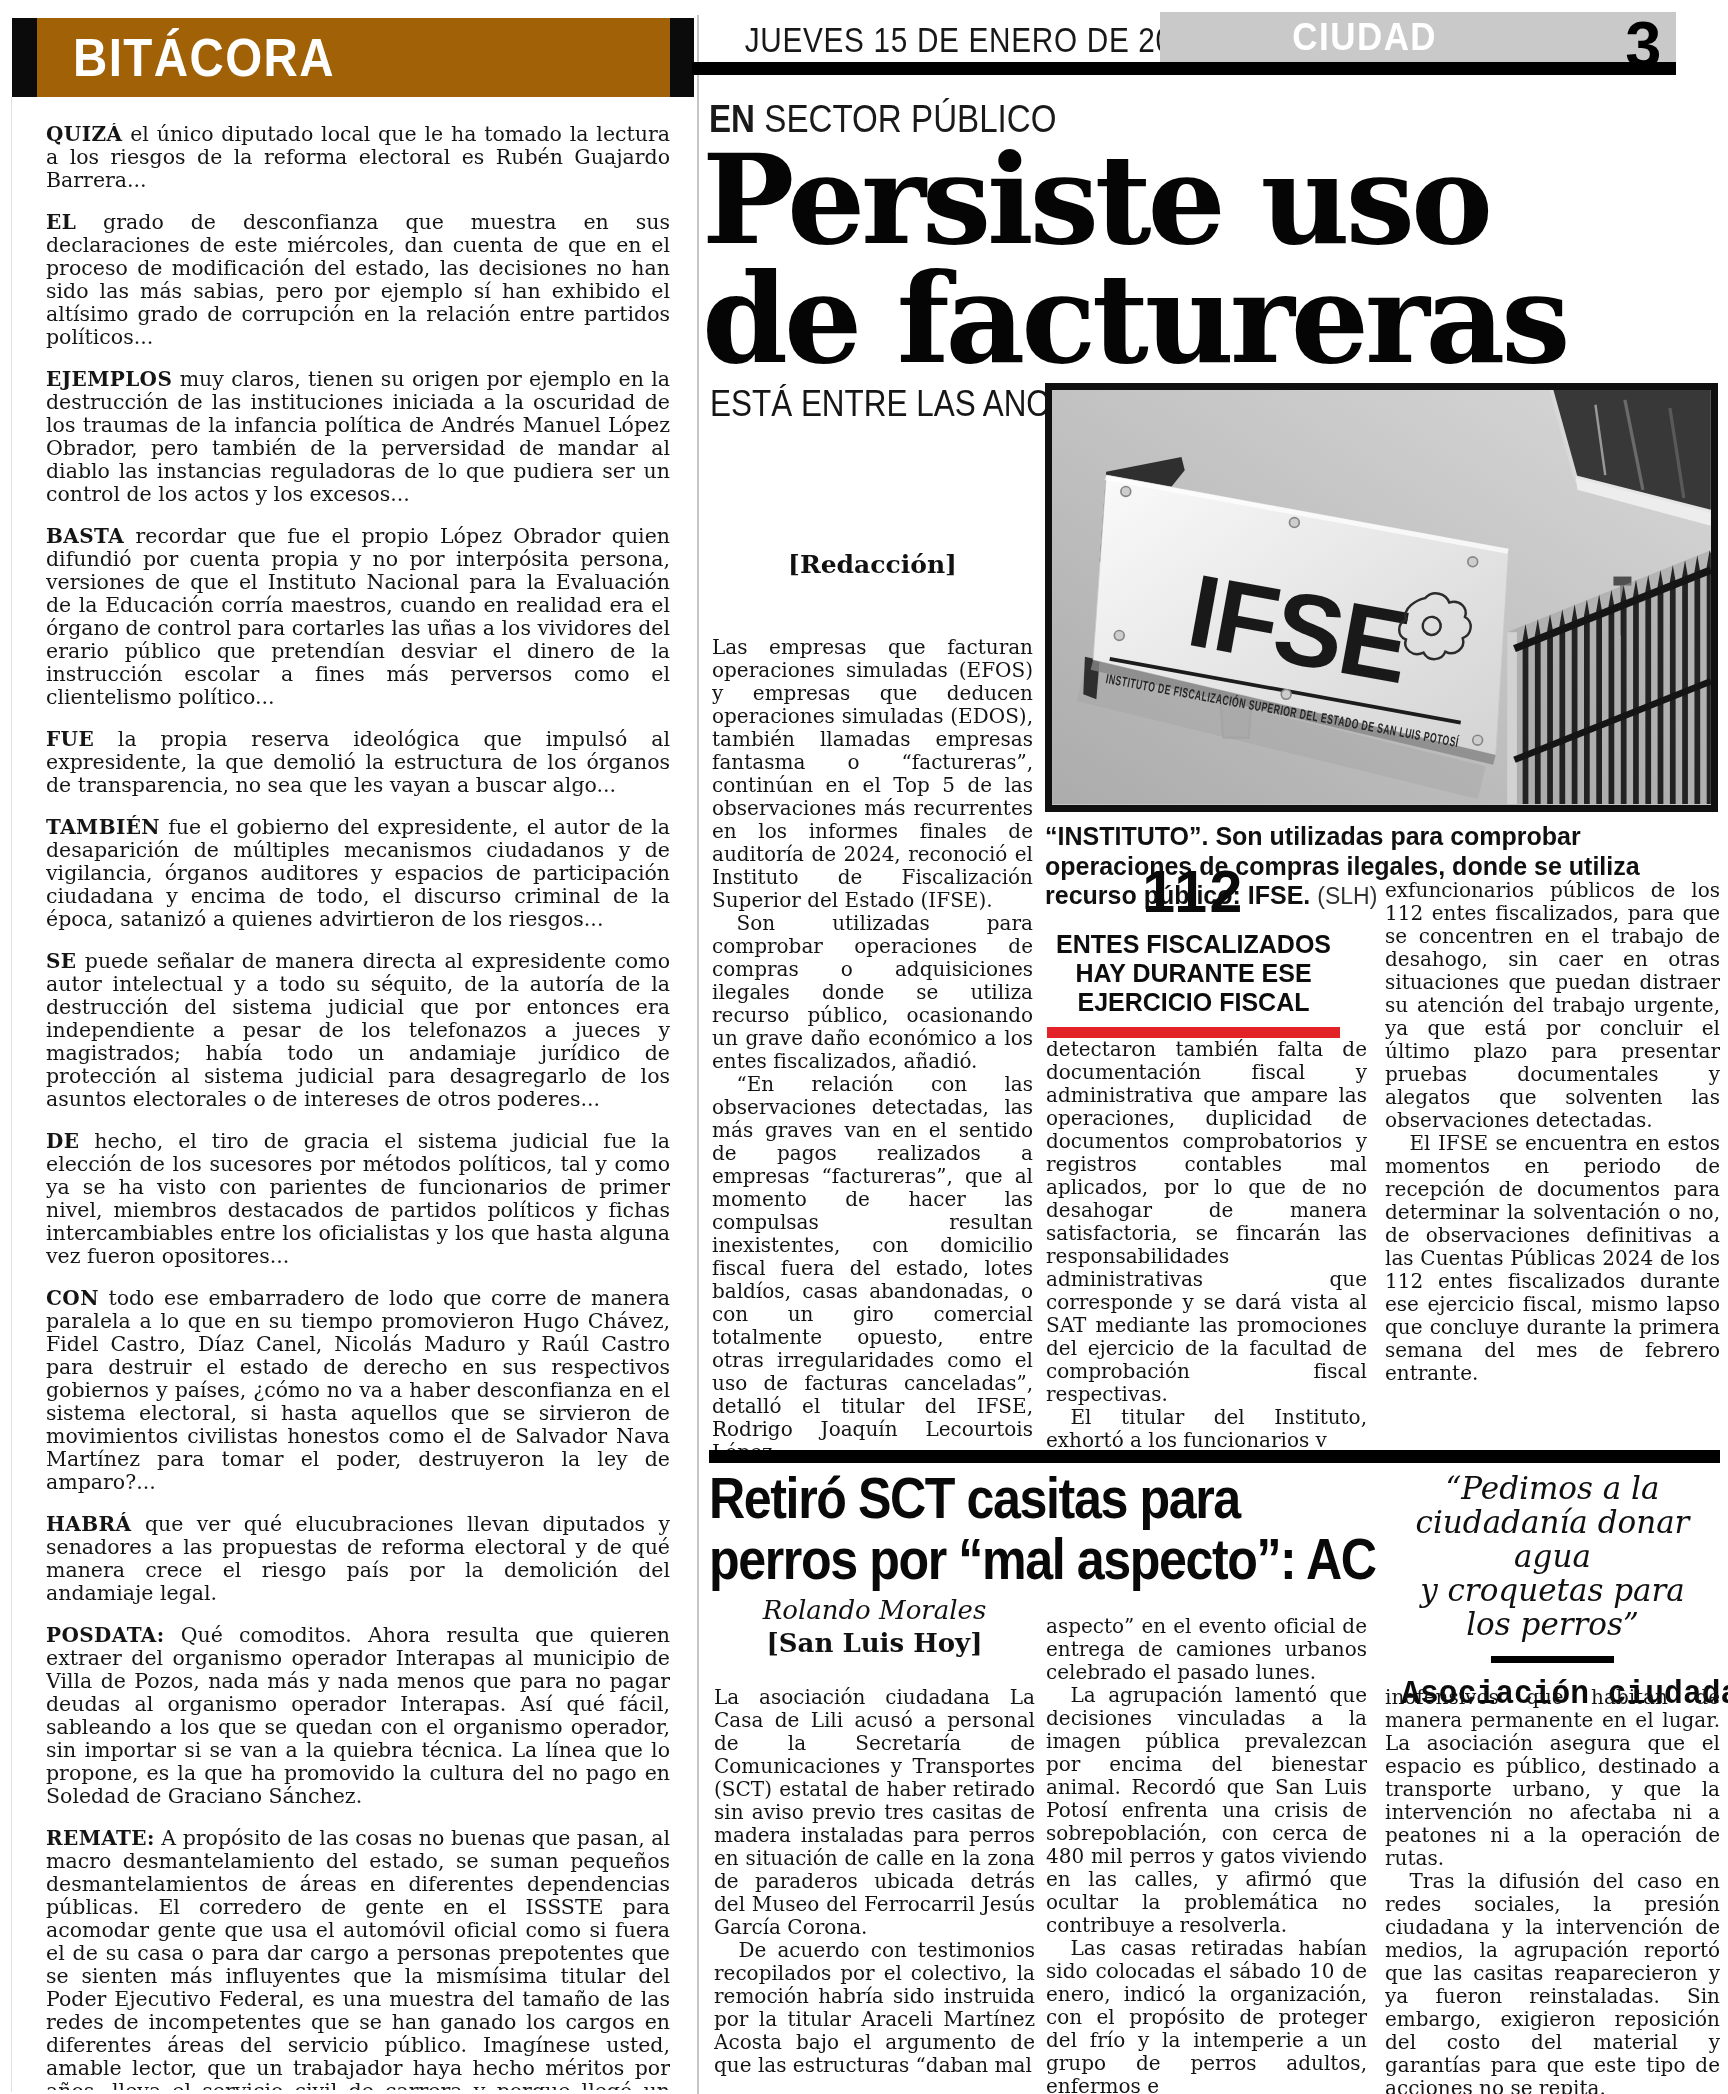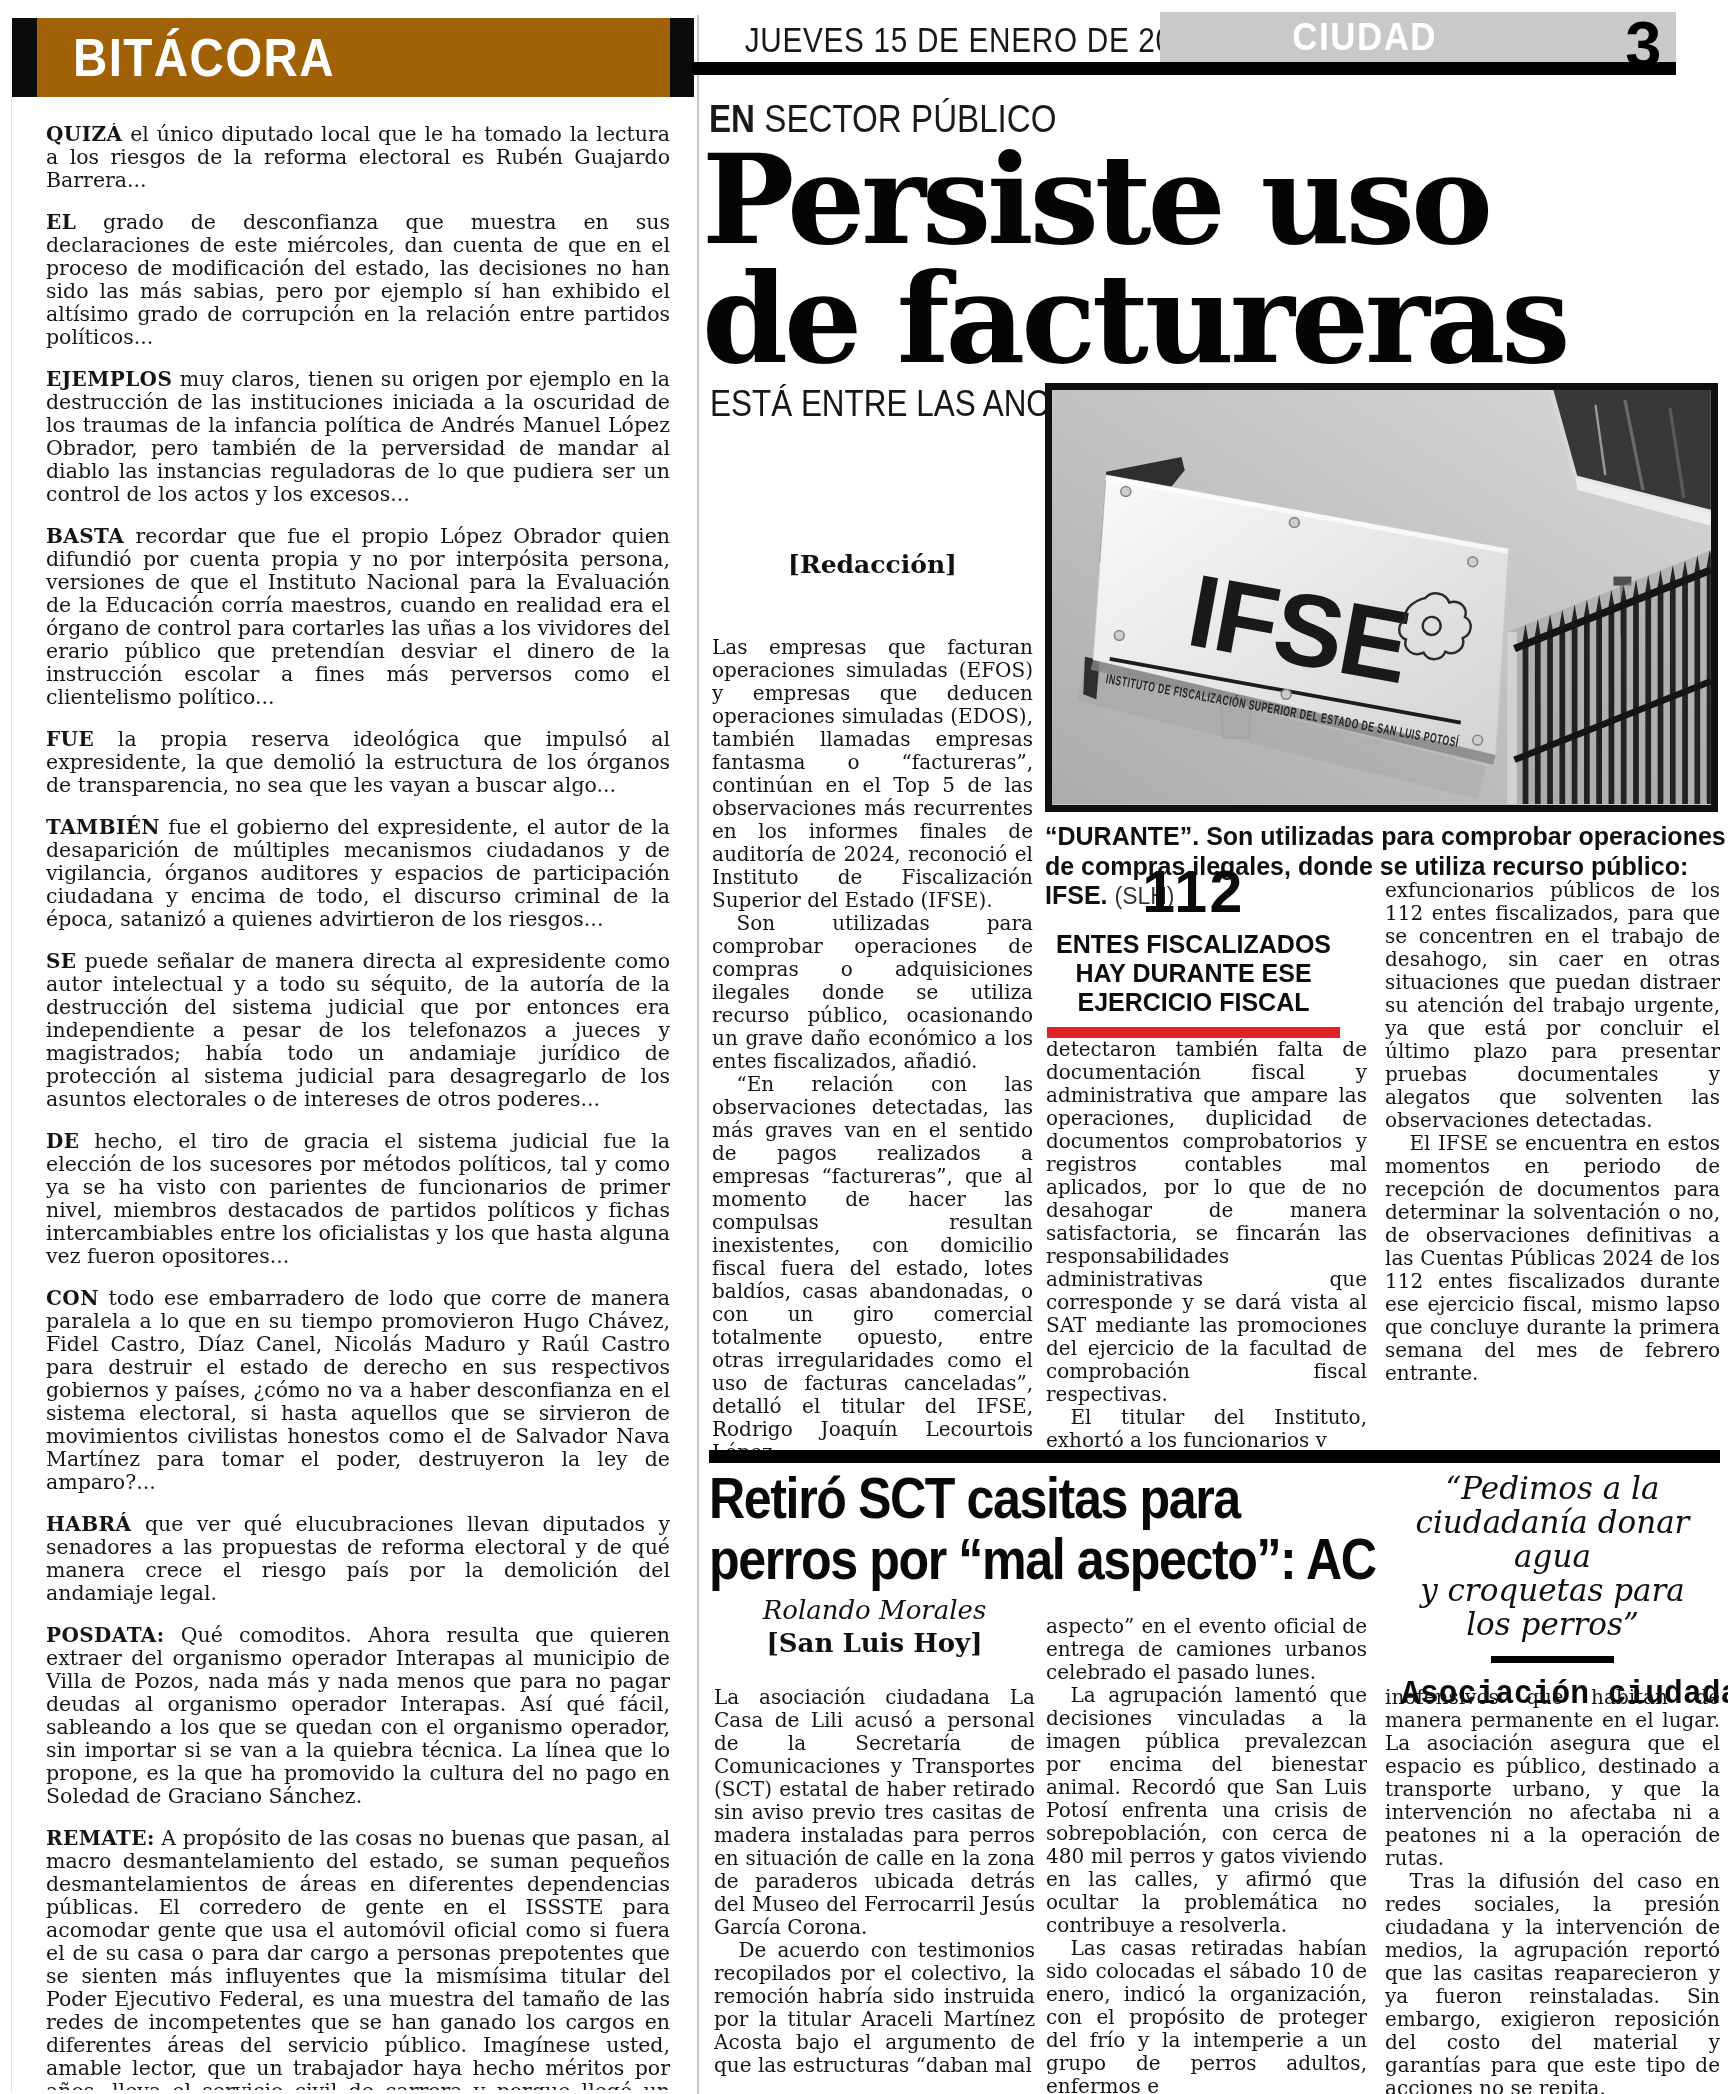--- a/index.html
+++ b/index.html
@@ -225,21 +225,21 @@
             <circle cx="514" cy="210" r="6"></circle>
           <circle cx="82" cy="300" r="6"></circle>
             <circle cx="286" cy="372" r="6"></circle>
             <circle cx="520" cy="428" r="6"></circle>
         </g>
       </g>
     </svg>
   </figure>
 
   <div class="caption abs">
-    <b>“DURANTE”.</b>
+    <b>“INSTITUTO”.</b>
     <span>Son utilizadas para comprobar operaciones de compras ilegales, donde se utiliza recurso público: IFSE.</span>
     <span class="credit">(SLH)</span>
   </div>
 
   <div class="stat abs">
     <div class="stat-num">112</div>
     <div class="stat-label pre">ENTES FISCALIZADOS
 HAY DURANTE ESE
 EJERCICIO FISCAL</div>
     <div class="stat-rule"></div>

